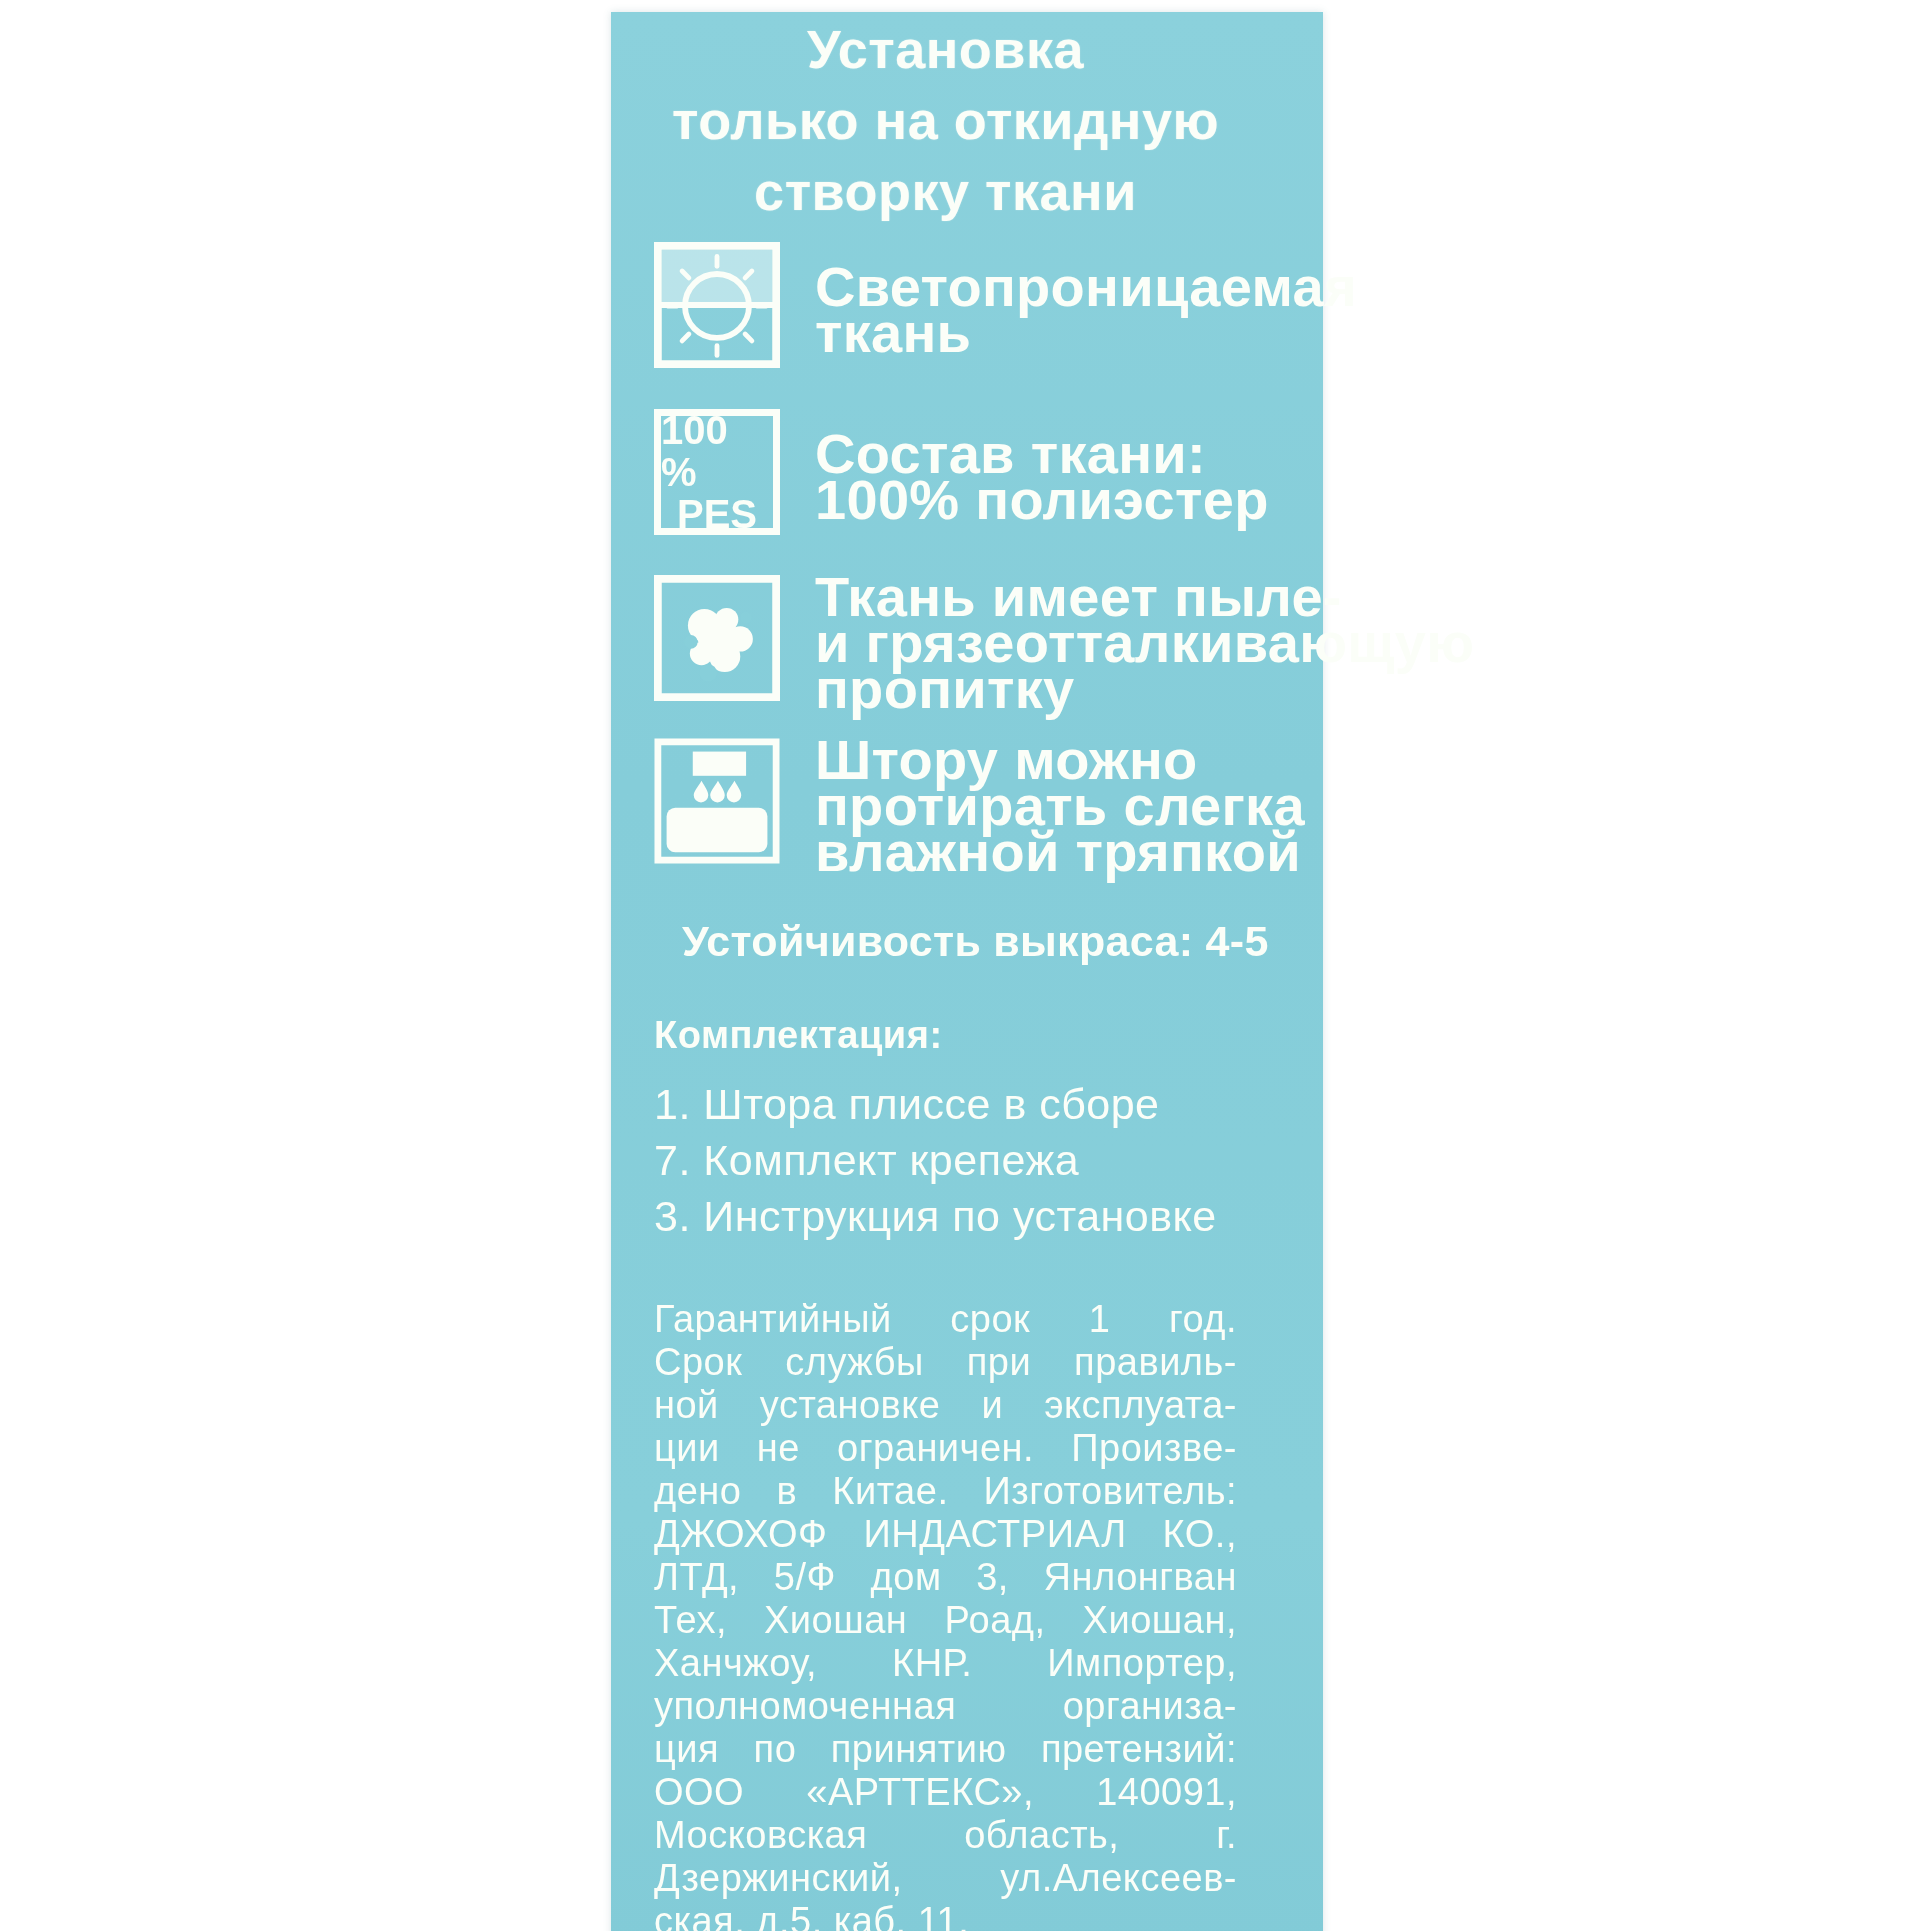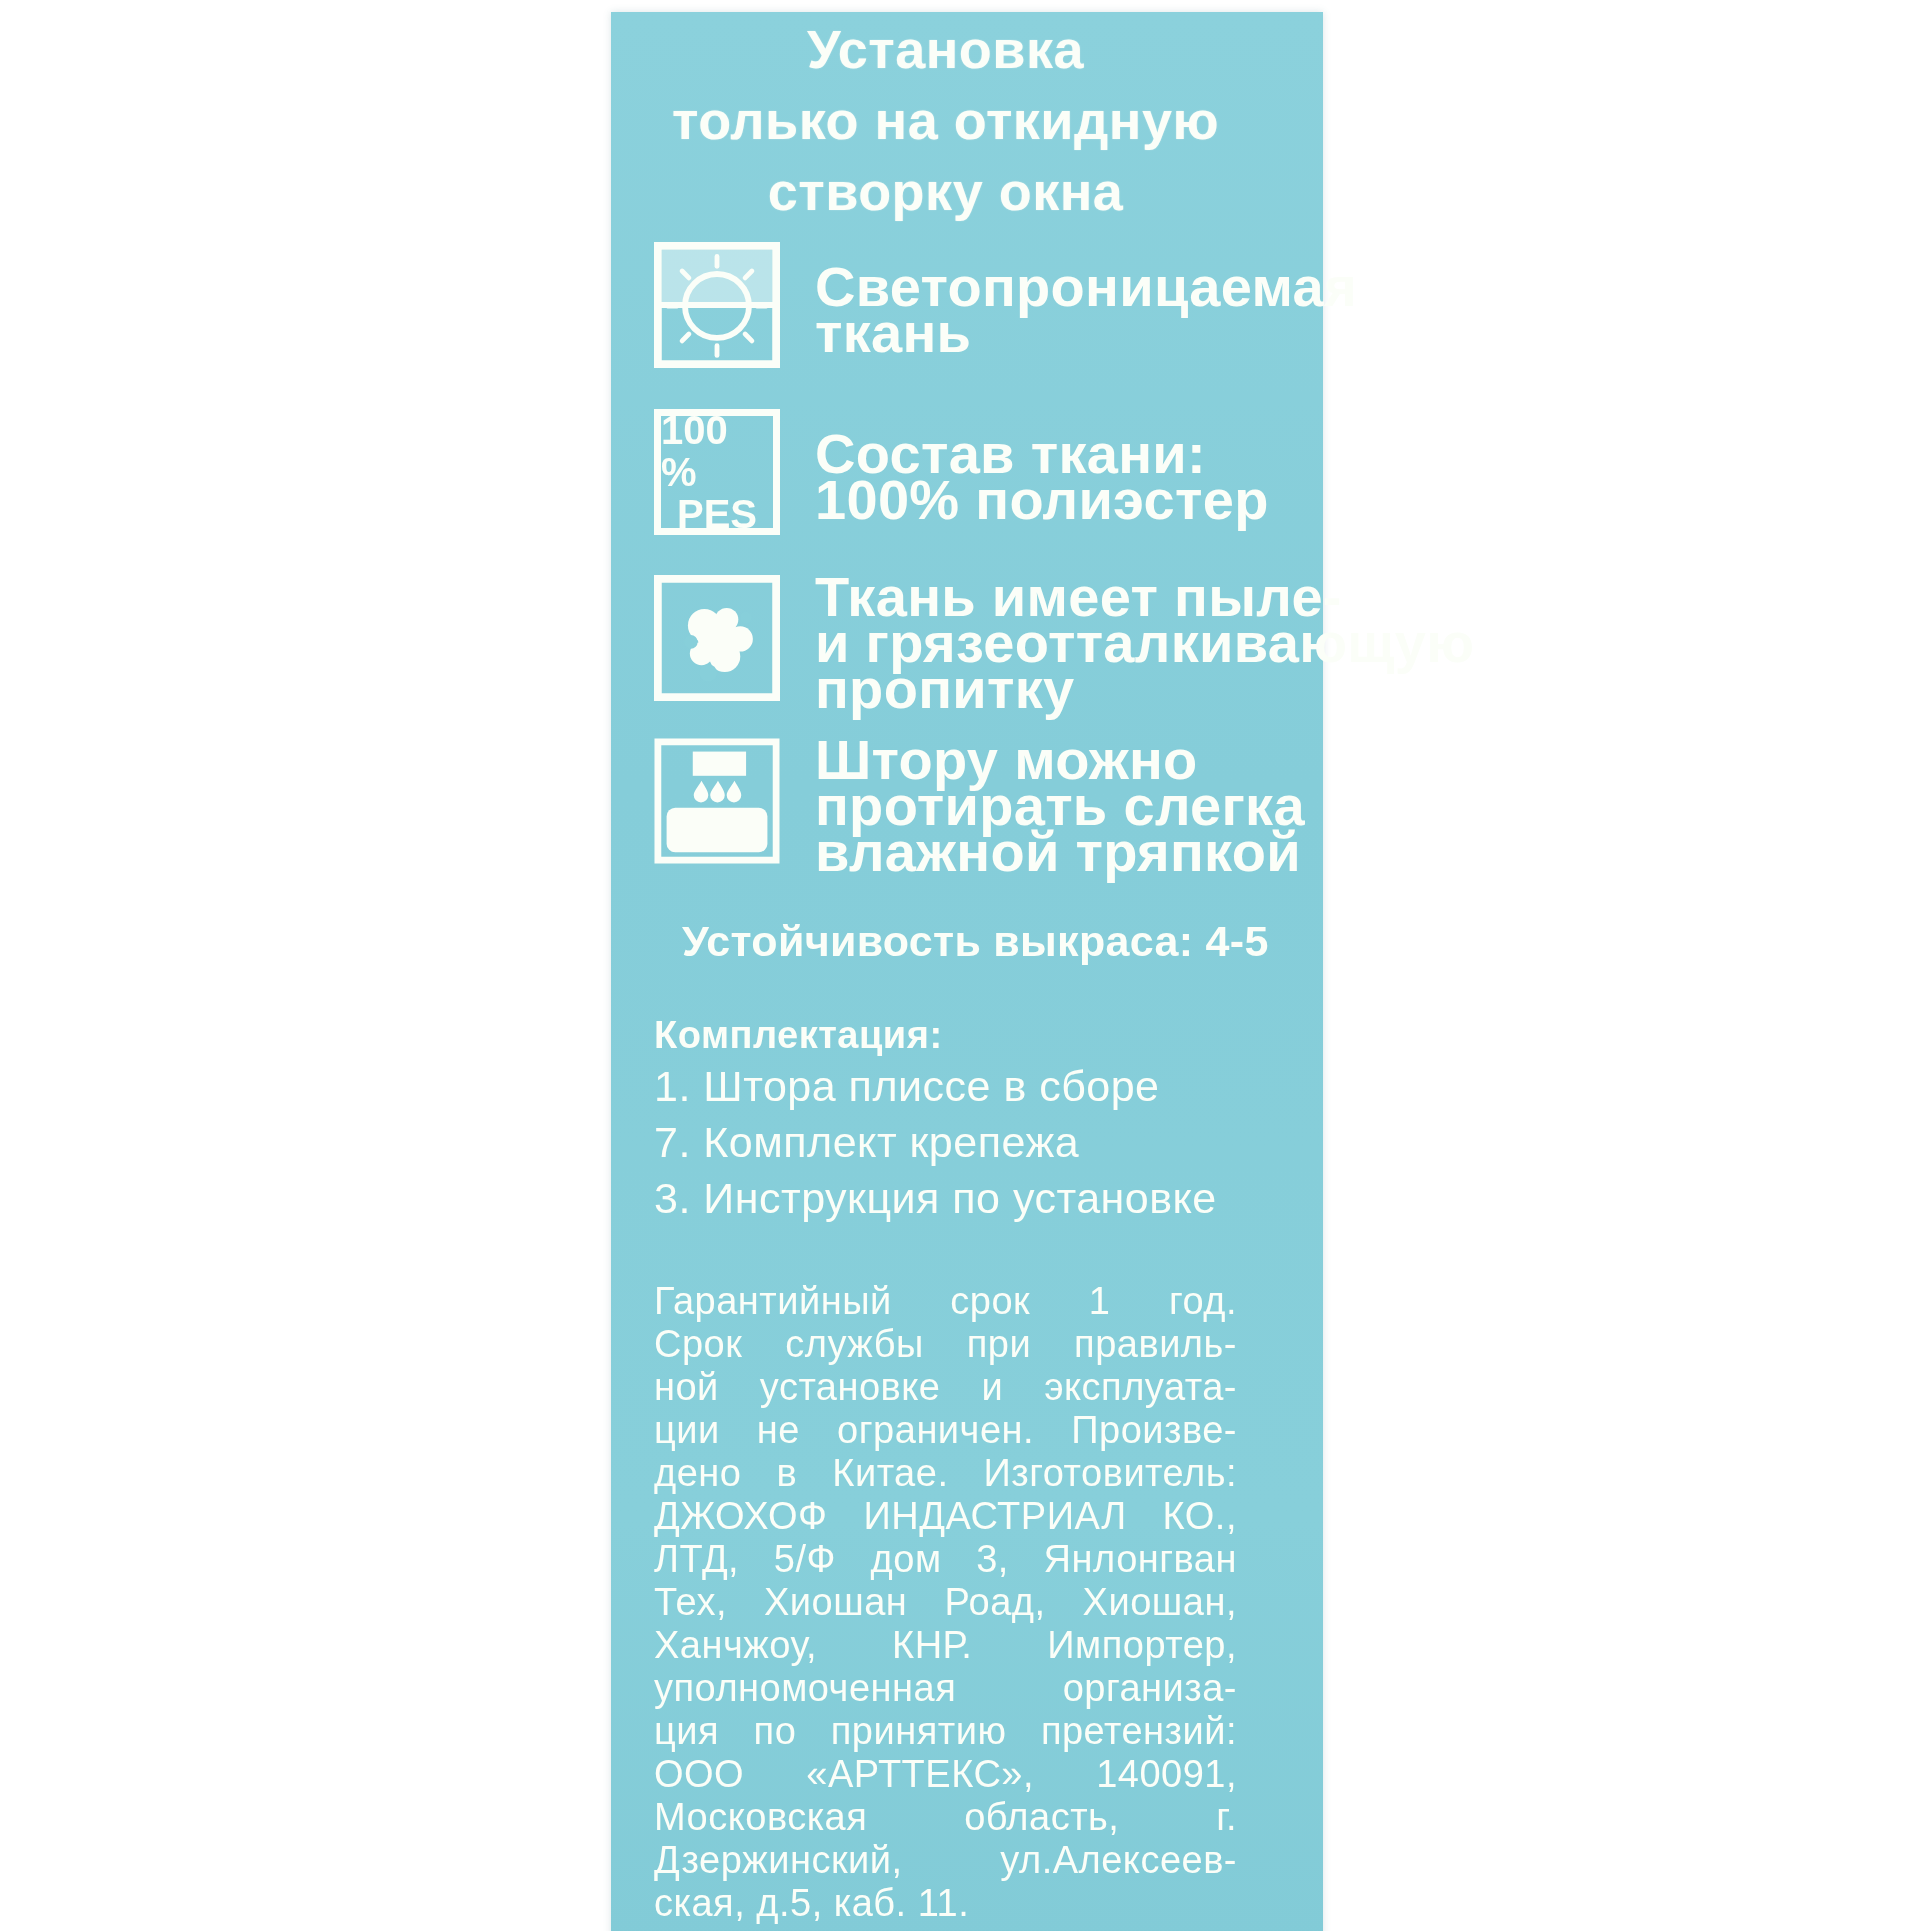--- a/index.html
+++ b/index.html
@@ -89,21 +89,21 @@
     margin-left:28px;
   }
   
   .kit-heading{
     margin-top:48px;
     font-size:38px;
     font-weight:bold;
     letter-spacing:0.5px;
   }
   .kit-list{
-    margin-top:1px;
+    margin-top:19px;
     font-size:43px;
     font-weight:400;
     line-height:56px;
     letter-spacing:0.5px;
   }
   
   .legal{
     margin-top:54px;
     width:583px;
     font-size:38px;
@@ -124,21 +124,21 @@
 </head>
 <body>
 
 <div class="page">
   <div class="panel">
     <div class="content">
 
       <div class="title">
         <div>Установка</div>
         <div>только на откидную</div>
-        <div>створку окна</div>
+        <div>створку ткани</div>
       </div>
 
       <div class="features">
 
         <div class="feature f-mb1">
           <svg class="ficon" viewBox="0 0 130 130">
             <rect x="8" y="8" width="114" height="56" fill="rgba(255,255,255,0.42)"></rect>
             <rect class="st" x="4" y="4" width="122" height="122" stroke-width="8"></rect>
             <line class="st" x1="6" y1="65" x2="124" y2="65" stroke-width="6"></line>
             <circle class="st" cx="65" cy="66" r="33" stroke-width="6"></circle>

